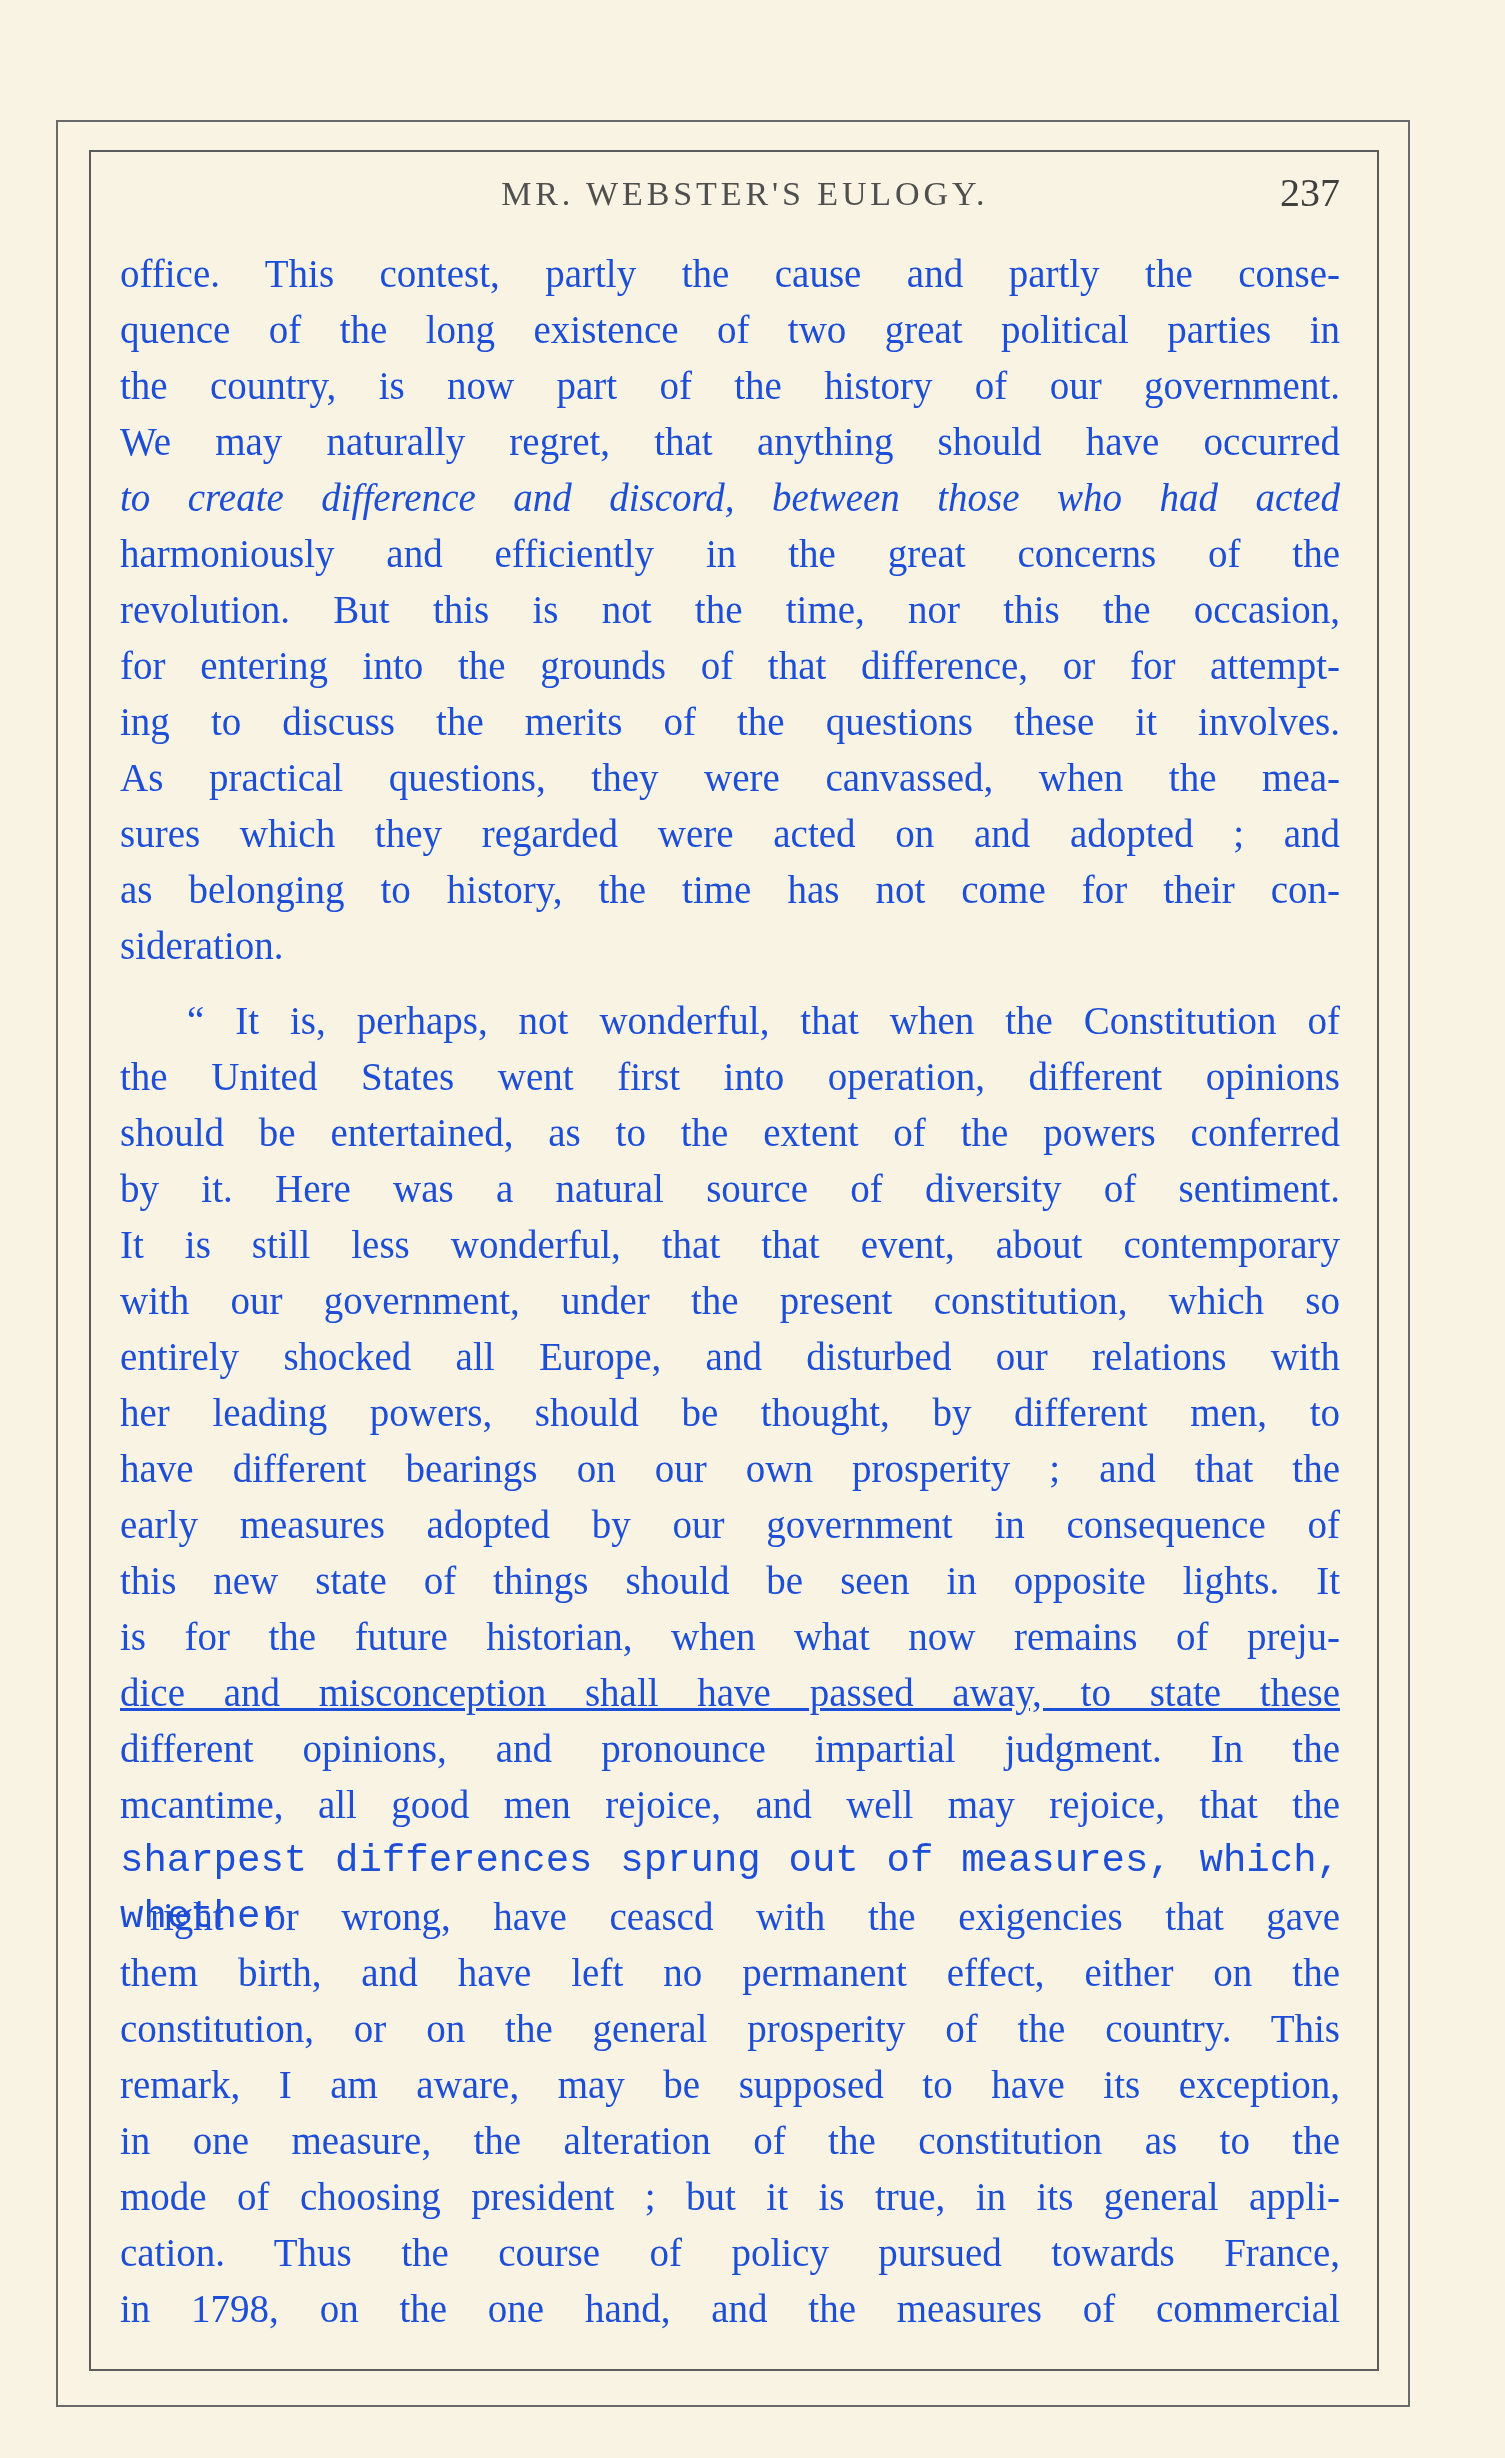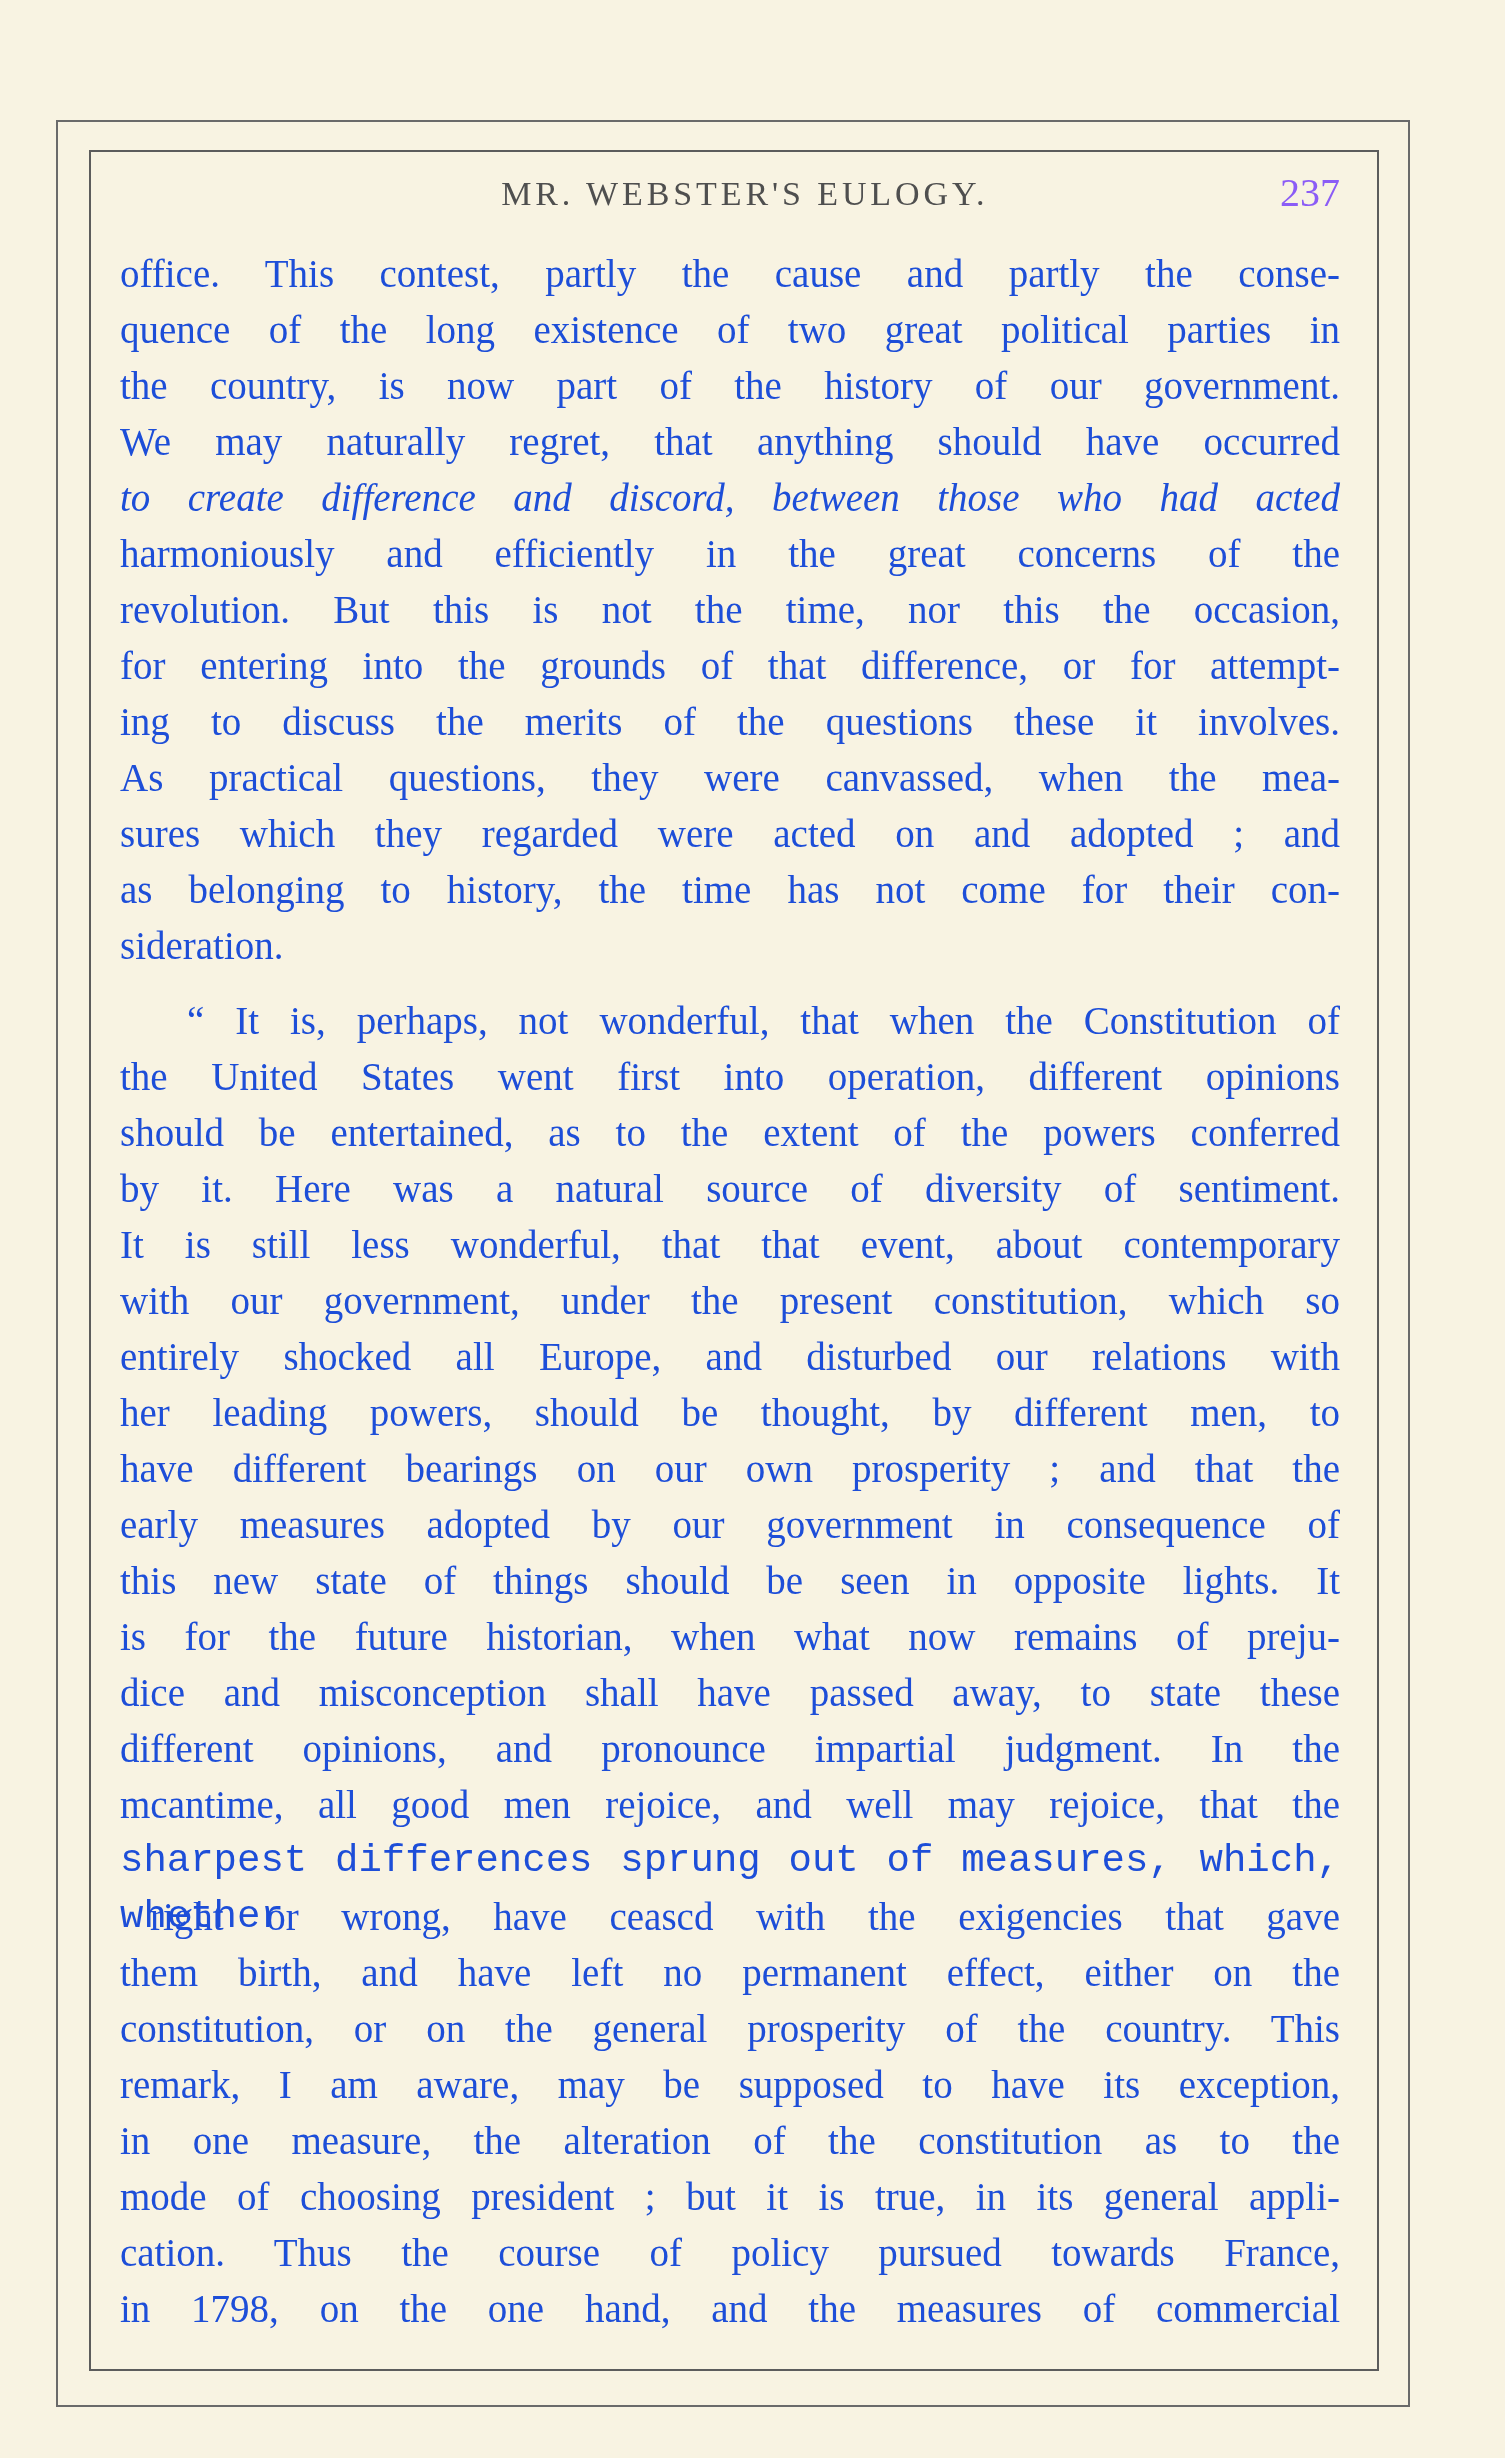--- a/index.html
+++ b/index.html
@@ -50,21 +50,21 @@
     font-size: 34px;
     letter-spacing: 3.9px;
     color: #4f4f4f;
     padding-left: 29.6px;
   }
   .page-number {
     position: absolute;
     right: 0;
     top: 0;
     font-size: 40px;
-    color: #8b5cf6;
+    color: #404040;
   }
   .text-block {
     position: absolute;
     left: 120px;
     top: 246px;
     width: 1220px;
   }
   .para {
     margin: 0;
     font-size: 39px;
@@ -122,21 +122,21 @@
     <span class="line" style="white-space: normal;">should be entertained, as to the extent of the powers conferred</span>
     <span class="line" style="white-space: normal;">by it.  Here was a natural source of diversity of sentiment.</span>
     <span class="line" style="white-space: normal;">It is still less wonderful, that that event, about contemporary</span>
     <span class="line" style="white-space: normal;">with our government, under the present constitution, which so</span>
     <span class="line" style="white-space: normal;">entirely shocked all Europe, and disturbed our relations with</span>
     <span class="line" style="white-space: normal;">her leading powers, should be thought, by different men, to</span>
     <span class="line" style="white-space: normal;">have different bearings on our own prosperity ; and that the</span>
     <span class="line" style="white-space: normal;">early measures adopted by our government in consequence of</span>
     <span class="line" style="white-space: normal;">this new state of things should be seen in opposite lights.  It</span>
     <span class="line" style="white-space: normal;">is for the future historian, when what now remains of preju-</span>
-    <span class="line" style="white-space: normal;">dice and misconception shall have passed away, to state these</span>
+    <span class="line" style="white-space: normal; text-decoration: underline;">dice and misconception shall have passed away, to state these</span>
     <span class="line" style="white-space: normal;">different opinions, and pronounce impartial judgment.  In the</span>
     <span class="line" style="white-space: normal;">mcantime, all good men rejoice, and well may rejoice, that the</span>
     <span class="line" style="white-space: normal; font-family: Liberation Mono, monospace;">sharpest differences sprung out of measures, which, whether</span>
     <span class="line" style="white-space: normal; margin-left: 30px;">right or wrong, have ceascd with the exigencies that gave</span>
     <span class="line" style="white-space: normal;">them birth, and have left no permanent effect, either on the</span>
     <span class="line" style="white-space: normal;">constitution, or on the general prosperity of the country.  This</span>
     <span class="line" style="white-space: normal;">remark, I am aware, may be supposed to have its exception,</span>
     <span class="line" style="white-space: normal;">in one measure, the alteration of the constitution as to the</span>
     <span class="line" style="white-space: normal;">mode of choosing president ; but it is true, in its general appli-</span>
     <span class="line" style="white-space: normal;">cation.  Thus the course of policy pursued towards France,</span>

